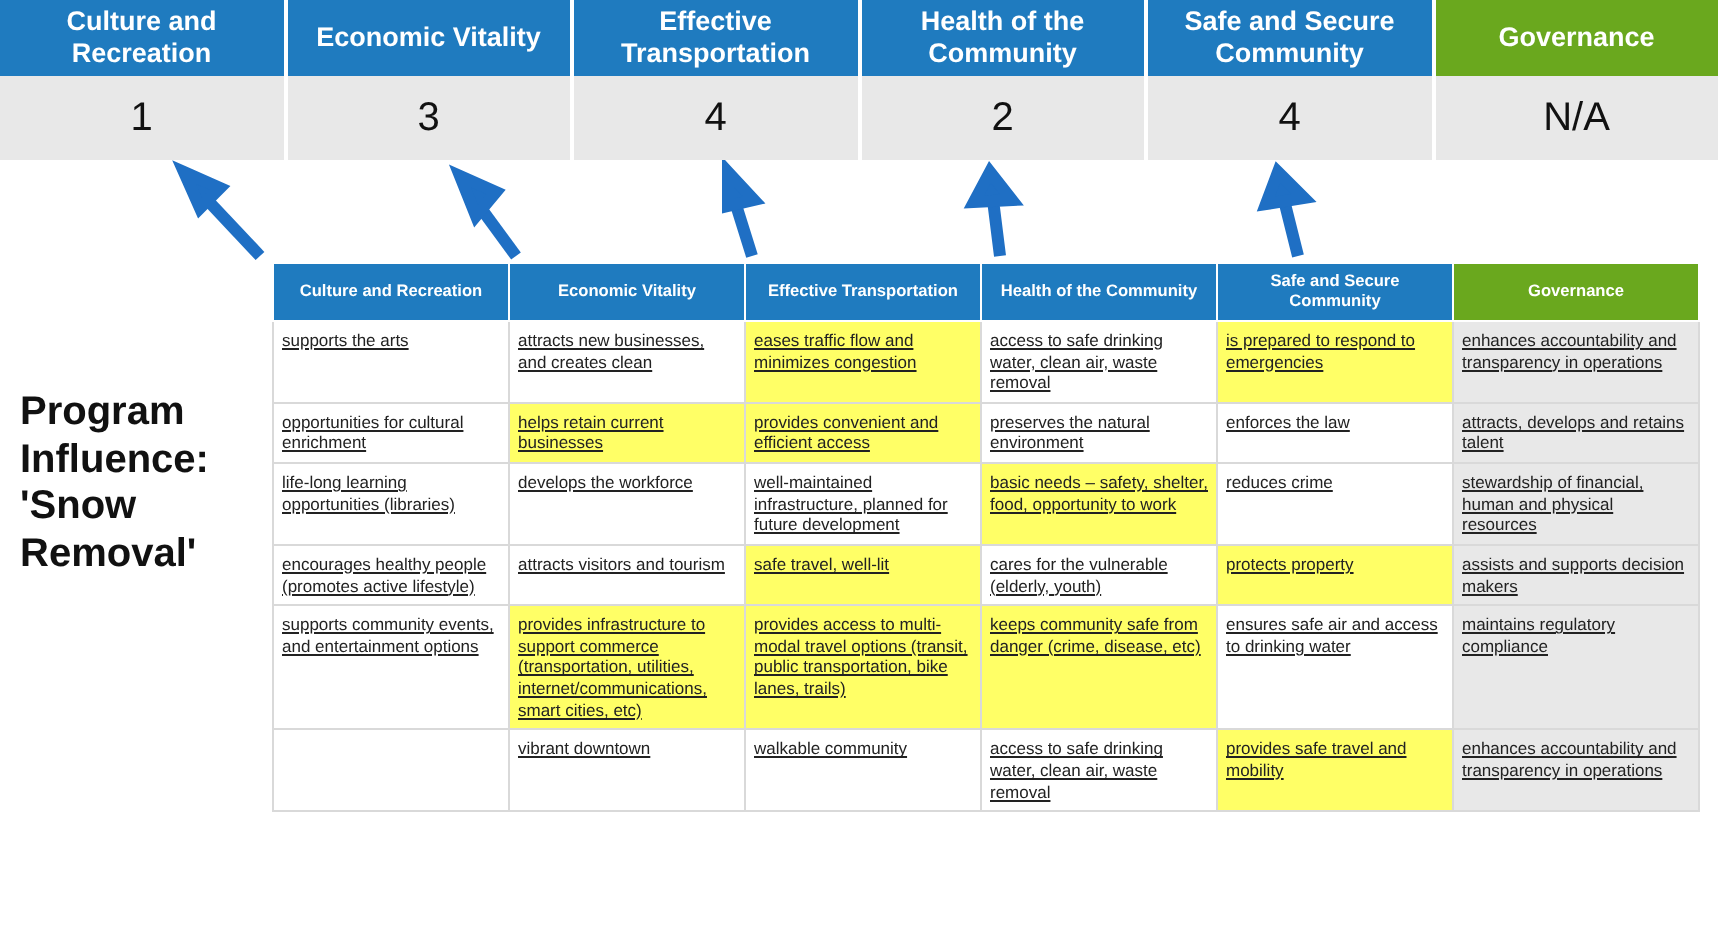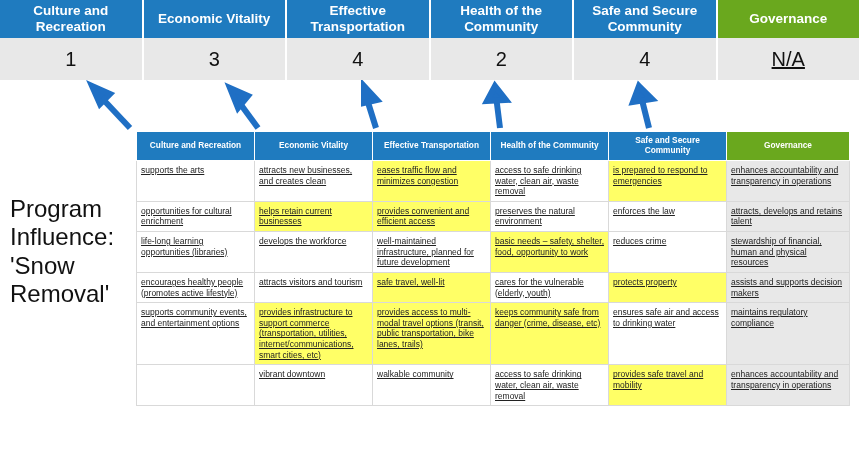--- a/index.html
+++ b/index.html
@@ -57,41 +57,42 @@
   .score-cell {
     flex: 1 1 0;
     display: flex;
     align-items: center;
     justify-content: center;
     font-size: 20px;
     color: #111111;
     border-right: 2px solid #ffffff;
     box-sizing: border-box;
   }
-  .score-cell:last-child { border-right: none; text-decoration: underline; }
+  .score-cell:last-child { border-right: none; }
 
   
   #arrows {
     position: absolute;
     left: 0;
     top: 80px;
     width: 859px;
     height: 52px;
     pointer-events: none;
   }
 
   
   #caption {
     position: absolute;
     left: 10px;
     top: 195px;
     width: 125px;
-    font-size: 24px;
+    font-size: 20px;
     color: #111111;
     line-height: 1.18;
+    font-weight: bold;
   }
 
   
   #matrix {
     position: absolute;
     left: 136px;
     top: 131px;
     width: 713px;
     border-collapse: collapse;
     table-layout: fixed;

